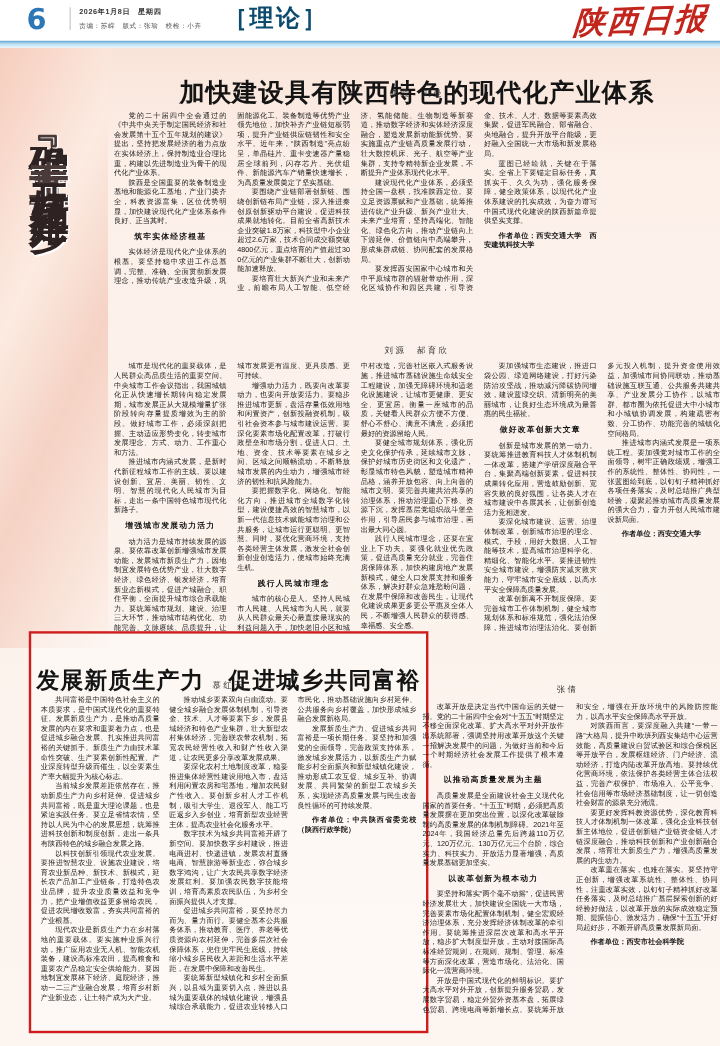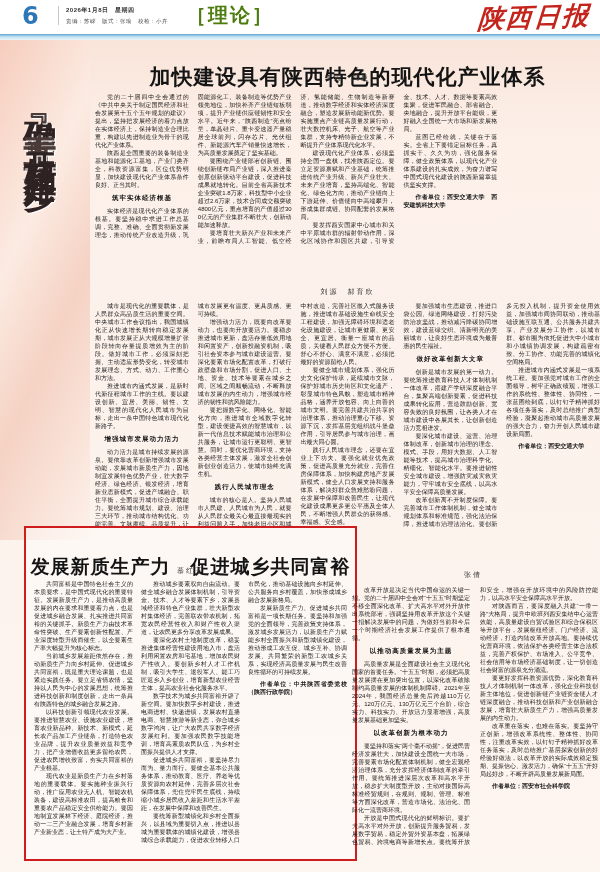--- a/index.html
+++ b/index.html
@@ -5,21 +5,21 @@
   html,body{margin:0;padding:0;background:#e8e8e8;}
   .page{position:relative;width:600px;height:872px;background:#fdf4ee;overflow:hidden;
         font-family:"Liberation Sans",sans-serif;margin:0 auto;}
   
   .header{position:absolute;left:0;top:0;width:600px;height:34px;background:#ffffff;}
   .pagenum{position:absolute;left:22px;top:2px;font-size:24px;font-weight:bold;color:#2d77b7;
            font-family:"DejaVu Sans",sans-serif;}
   .dateblock{position:absolute;left:58px;top:6px;border-left:1px solid #c9c9c9;padding-left:7px;color:#333;}
   .dateline{font-size:6px;font-weight:bold;margin-bottom:3px;letter-spacing:.5px;}
   .staffline{font-size:5.5px;color:#555;letter-spacing:.5px;}
-  .section{position:absolute;left:186px;top:2px;font-size:20px;font-weight:900;color:#4d7c0f;letter-spacing:2px;}
+  .section{position:absolute;left:186px;top:2px;font-size:20px;font-weight:900;color:#0c4a6e;letter-spacing:2px;}
   .masthead{position:absolute;right:10px;top:0px;font-size:26px;font-weight:900;color:#c3241c;
             font-family:"DejaVu Serif",serif;font-style:italic;letter-spacing:2px;
             transform:skewX(-6deg) rotate(-2deg);}
   .bluebar{position:absolute;left:0;top:34px;width:600px;height:6px;
            background:linear-gradient(180deg,#5ea3d4 0%,#bfe0f0 45%,#e9f5fb 100%);}
   
   .content{position:absolute;left:0;top:40px;width:600px;height:832px;
            background:linear-gradient(180deg,#f9e4d9 0%,#fcf0e9 12%,#fdf5f0 100%);}
   .sidebar{position:absolute;left:0;top:0;width:90px;height:500px;
            background:linear-gradient(115deg,#f6cdbd 0%,#fcebe2 35%,#f5d2c4 60%,#fdf1ea 100%);}

